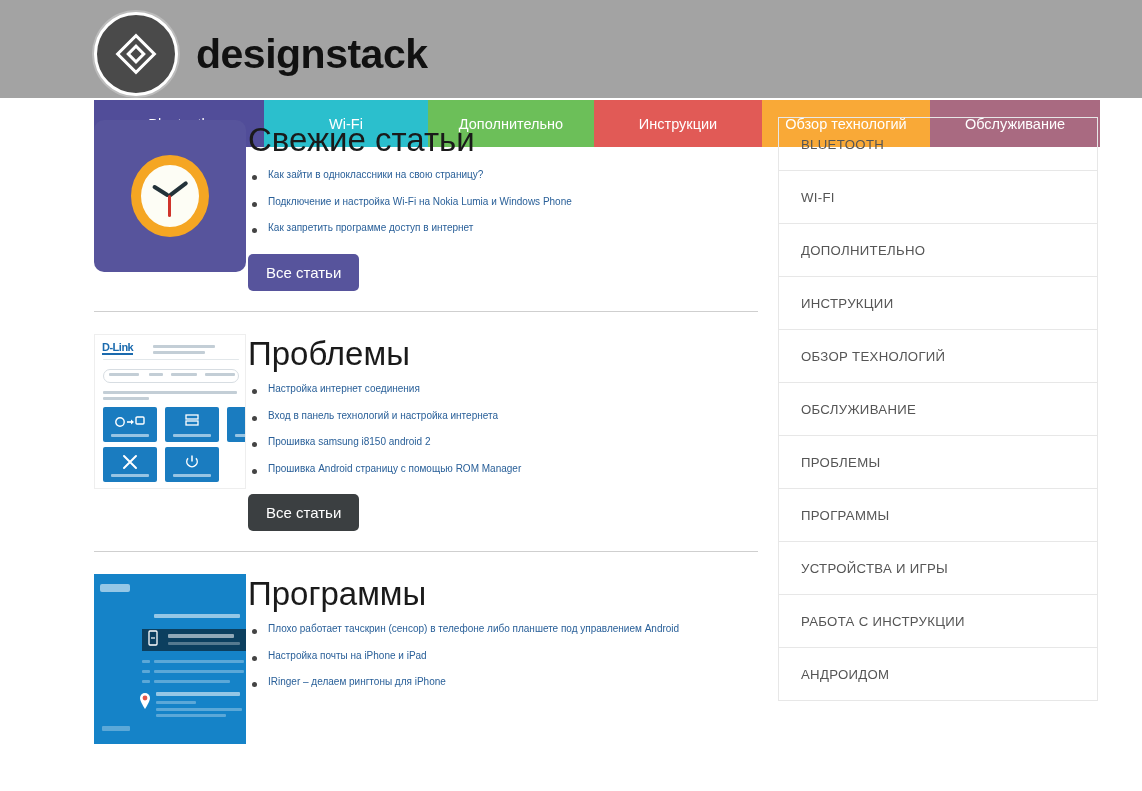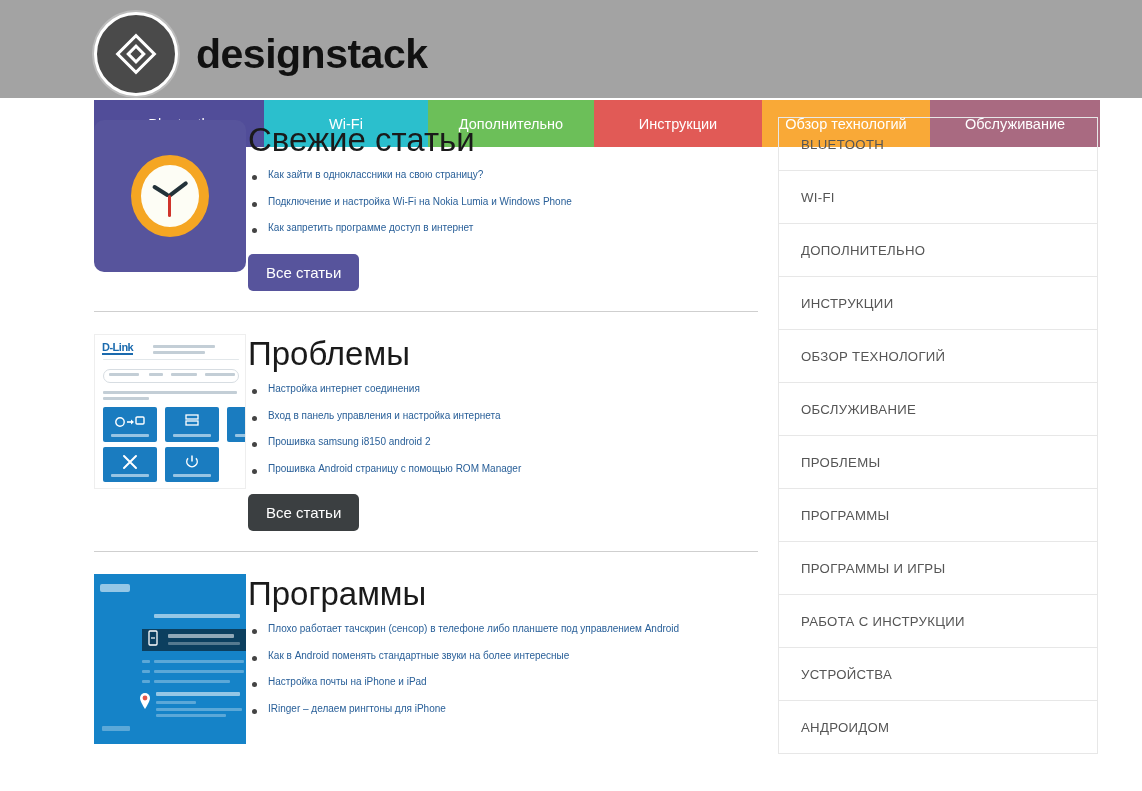--- a/index.html
+++ b/index.html
@@ -370,21 +370,21 @@
               <span><svg width="16" height="16" viewBox="0 0 16 16">
                   <path d="M4 4.2a5.2 5.2 0 1 0 8 0" fill="none" stroke="#fff" stroke-width="1.5"></path>
                   <line x1="8" y1="1.5" x2="8" y2="7.5" stroke="#fff" stroke-width="1.5"></line>
                 </svg></span>
               <div class="sk-w" style="left: 8px; bottom: 5px; width: 38px; height: 3px; position: absolute;"></div>
             </div>
           </div>
         </div>
         <div class="sec-body"><h2 class="sec-title">Проблемы</h2><ul class="sec-list">
             <li><a href="#">Настройка интернет соединения</a></li>
-            <li><a href="#">Вход в панель управления и настройка интернета</a></li>
+            <li><a href="#">Вход в панель технологий и настройка интернета</a></li>
             <li><a href="#">Прошивка samsung i8150 android 2</a></li>
             <li><a href="#">Прошивка Android страницу с помощью ROM Manager</a></li>
           </ul><button class="all-btn" style="background: rgb(59, 63, 65);">Все статьи</button></div>
       </div>
       <div class="section">
         <div class="thumb">
           <div class="thumb-blue">
             <div class="sk-w" style="left: 6px; top: 10px; width: 30px; height: 8px; position: absolute; border-radius: 2px;"></div>
             <div class="sk-w" style="left: 60px; top: 40px; width: 86px; height: 4px; position: absolute;"></div>
             <div class="bl-row" style="top: 55px;">
@@ -409,21 +409,20 @@
             <div class="sk-d" style="left: 62px; top: 127px; width: 40px; height: 3px; position: absolute;"></div>
             <div class="sk-d" style="left: 62px; top: 134px; width: 86px; height: 3px; position: absolute;"></div>
             <div class="sk-d" style="left: 62px; top: 140px; width: 70px; height: 3px; position: absolute;"></div>
             <div class="sk-d" style="left: 8px; top: 152px; width: 28px; height: 5px; position: absolute;"></div>
           </div>
         </div>
         <div class="sec-body">
           <h2 class="sec-title">Программы</h2>
           <ul class="sec-list">
             <li><a href="#">Плохо работает тачскрин (сенсор) в телефоне либо планшете под управлением Android</a></li>
-            <li><a href="#">Как в Android поменять стандартные звуки на более интересные</a></li>
             <li><a href="#">Настройка почты на iPhone и iPad</a></li>
             <li><a href="#">IRinger – делаем рингтоны для iPhone</a></li>
           </ul>
         </div>
       </div>
     </div>
 
   <div class="sidebar">
       <div class="side-item">
         <span>BLUETOOTH</span>
@@ -443,26 +442,23 @@
       <div class="side-item">
         <span>ОБСЛУЖИВАНИЕ</span>
       </div>
       <div class="side-item">
         <span>ПРОБЛЕМЫ</span>
       </div>
       <div class="side-item">
         <span>ПРОГРАММЫ</span>
       </div>
       <div class="side-item">
-        <span>ПРОГРАММЫ И ИГРЫ</span>
+        <span>УСТРОЙСТВА И ИГРЫ</span>
       </div>
       <div class="side-item">
         <span>РАБОТА С ИНСТРУКЦИИ</span>
       </div>
       <div class="side-item">
-        <span>УСТРОЙСТВА</span>
-      </div>
-      <div class="side-item">
         <span>АНДРОИДОМ</span>
       </div>
     </div>
 
 </div>
 
 </body></html>

